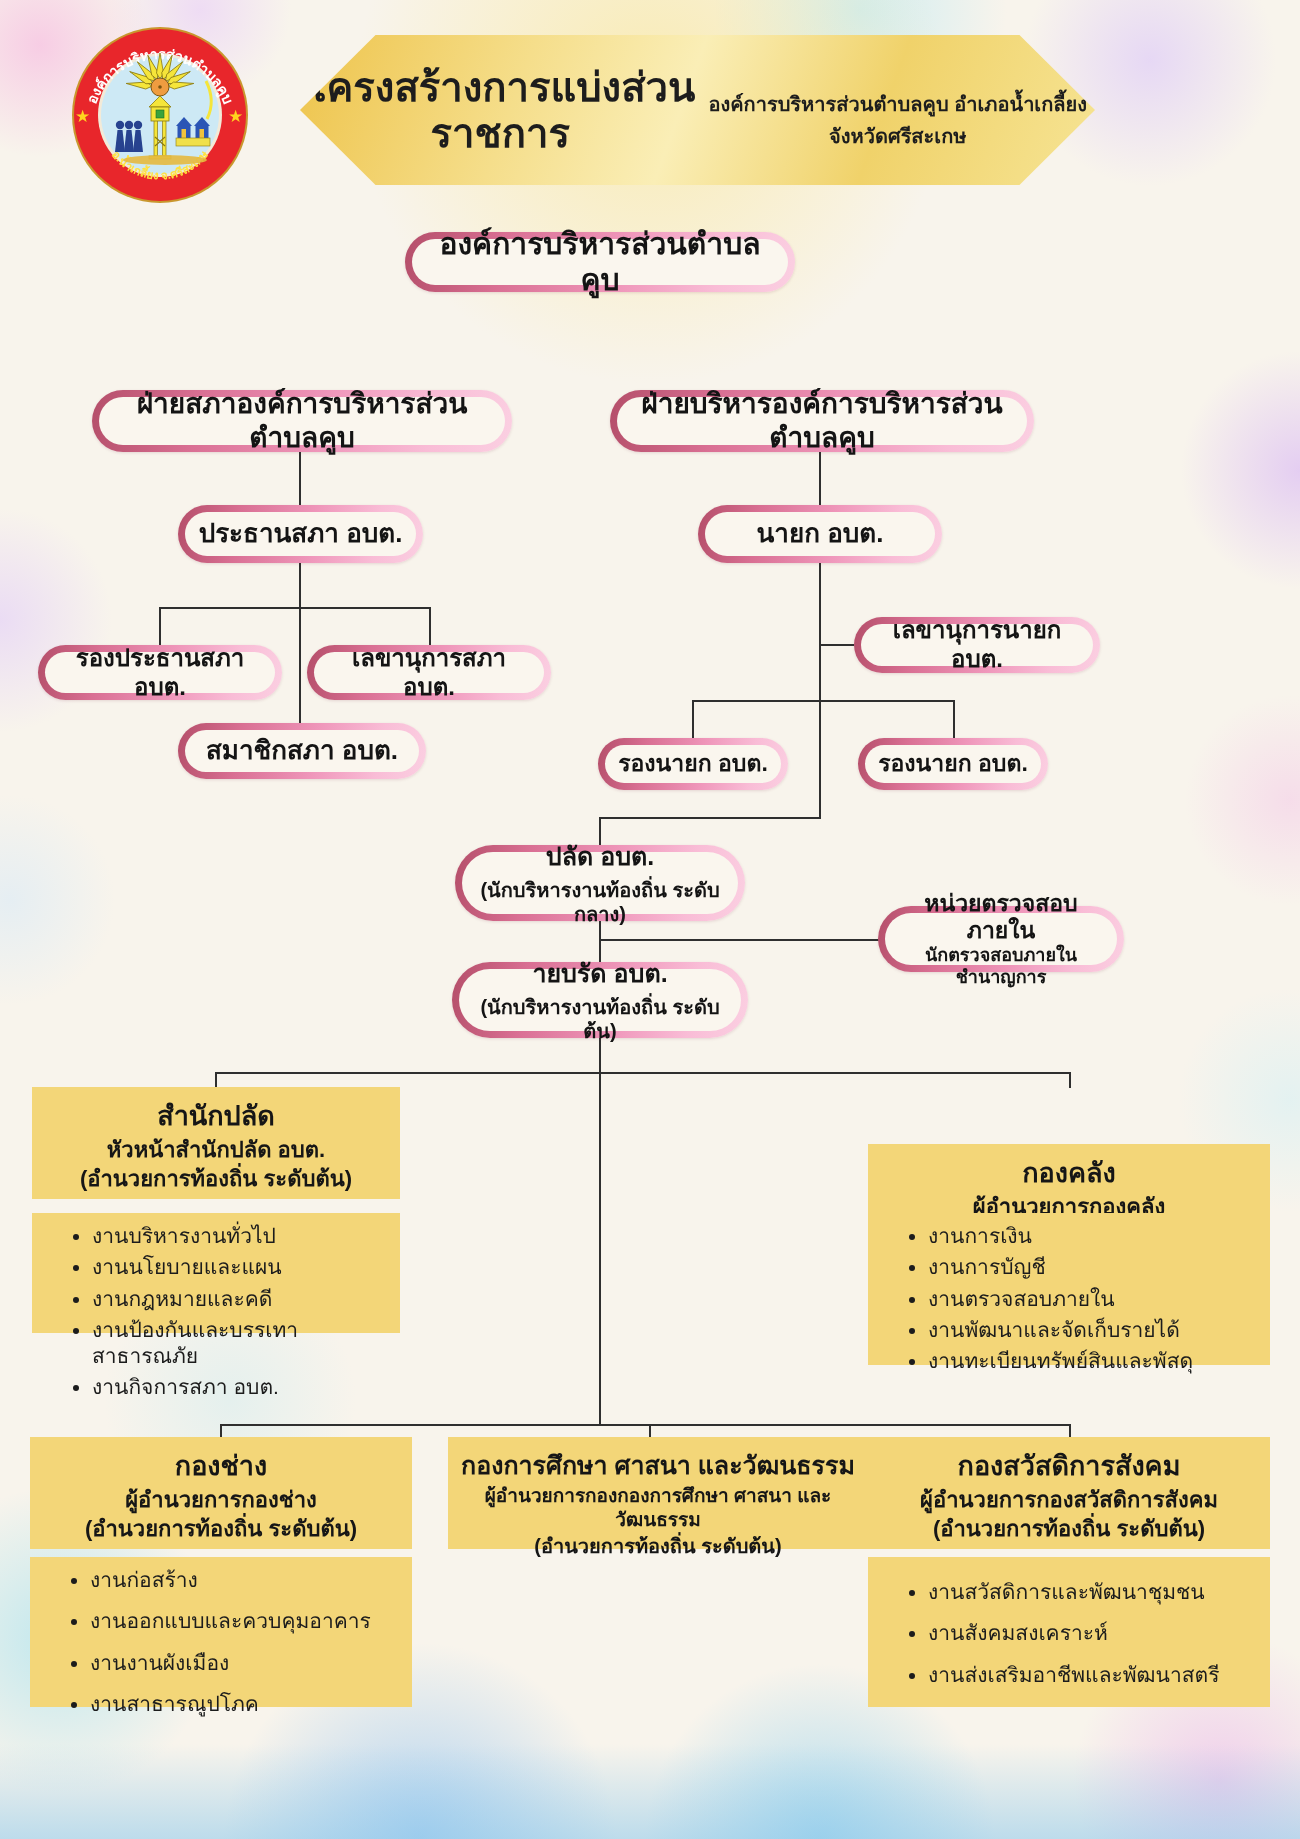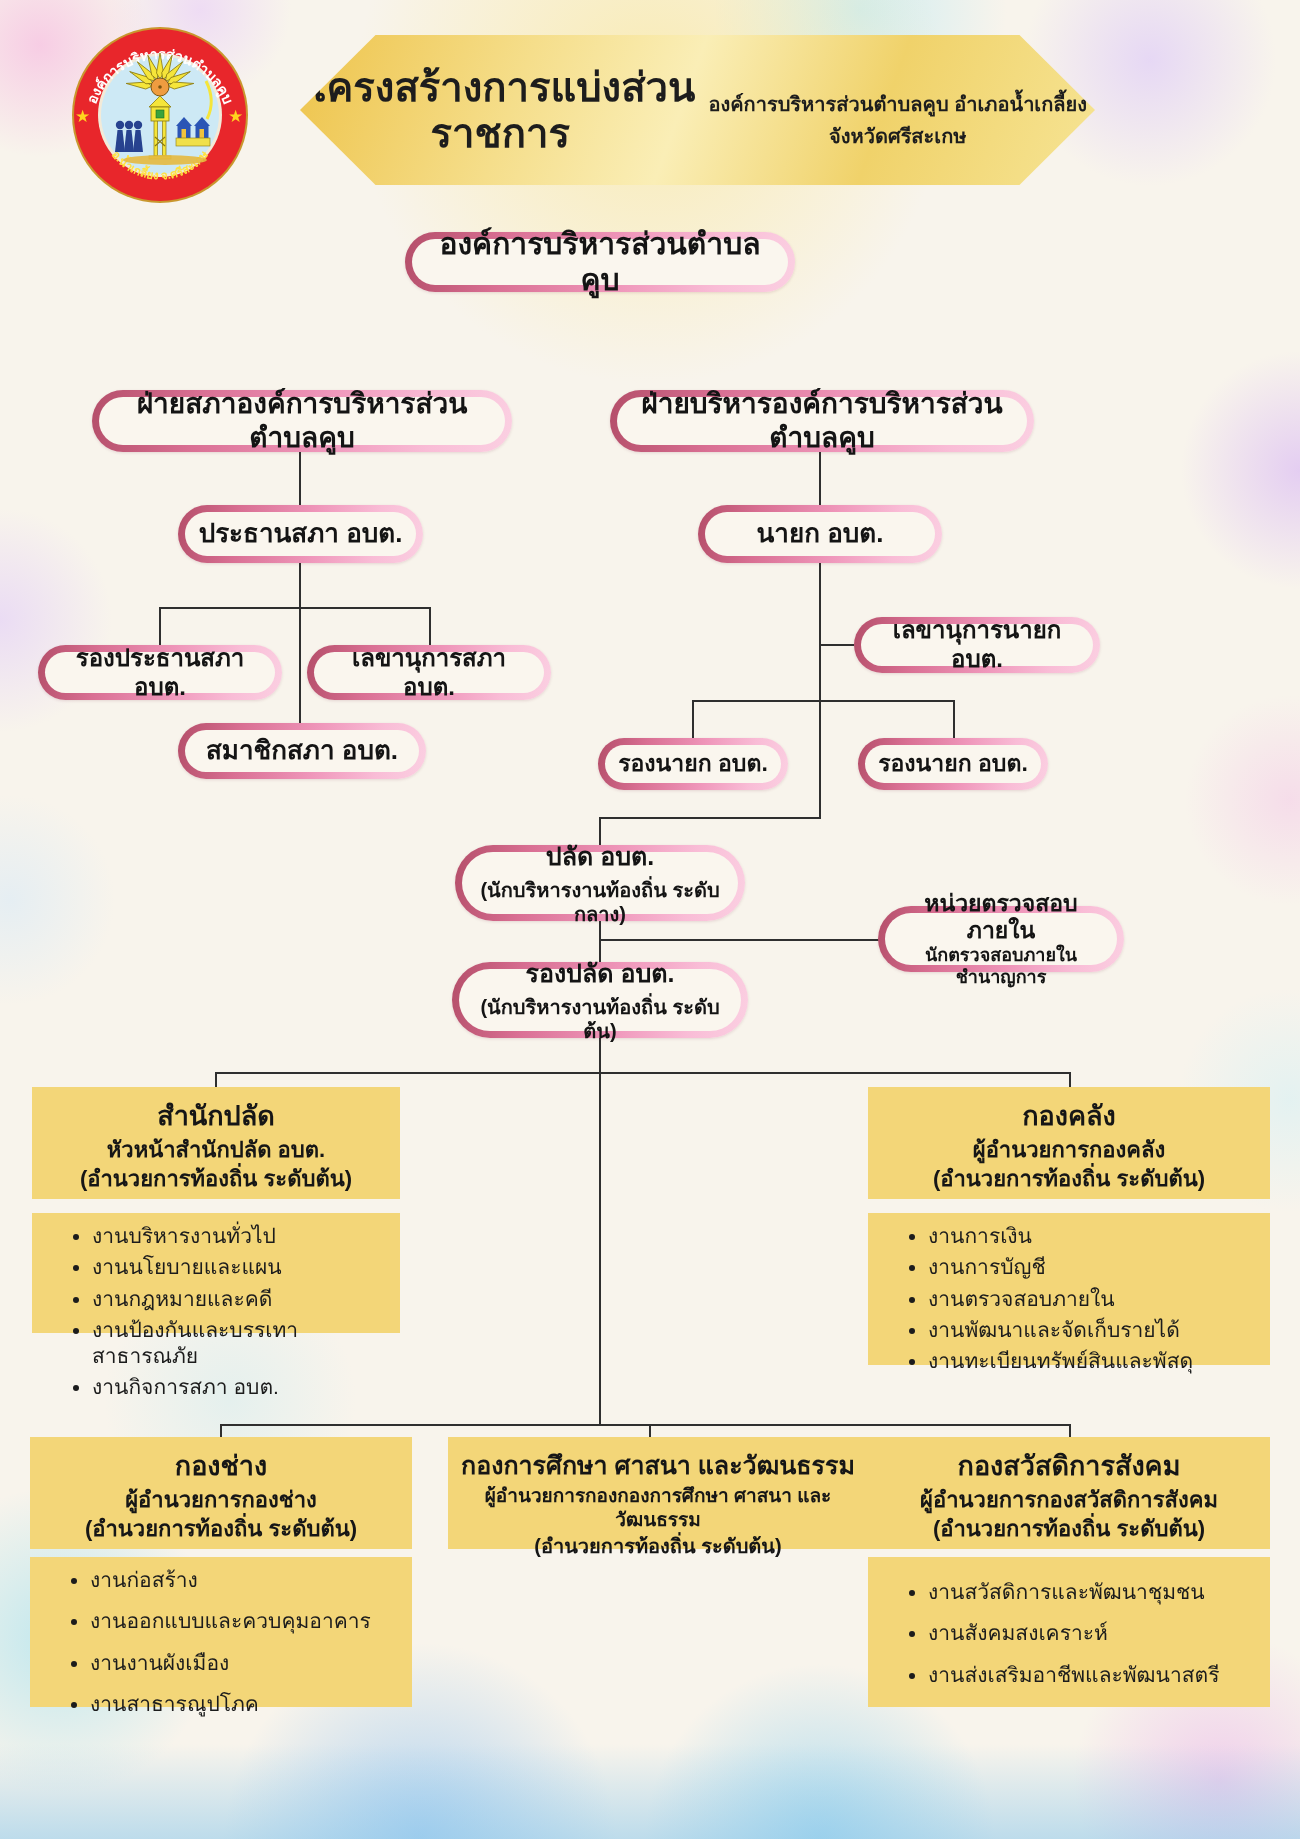--- a/index.html
+++ b/index.html
@@ -219,31 +219,31 @@
     </div>
   </div>
   <div class="pill" style="left:878px;top:906px;width:246px;height:66px">
     <div class="inner">
       <div class="fs23">หน่วยตรวจสอบภายใน</div>
       <div class="fs18">นักตรวจสอบภายในชำนาญการ</div>
     </div>
   </div>
   <div class="pill" style="left:452px;top:962px;width:296px;height:76px">
     <div class="inner">
-      <div class="fs25">รองปลัด อบต.</div>
+      <div class="fs25">ายบรัด อบต.</div>
       <div class="fs20">(นักบริหารงานท้องถิ่น ระดับต้น)</div>
     </div>
   </div>
 
   <div class="ybox head" style="left:32px;top:1087px;width:368px;height:112px">
     <div class="dept-title">สำนักปลัด</div>
     <div class="dept-head">หัวหน้าสำนักปลัด อบต.</div>
     <div class="dept-level">(อำนวยการท้องถิ่น ระดับต้น)</div>
   </div>
-  <div class="ybox head" style="left:868px;top:1087px;width:402px;height:112px">
+  <div class="ybox head" style="left:868px;top:1144px;width:402px;height:112px">
     <div class="dept-title">กองคลัง</div>
     <div class="dept-head">ผู้อำนวยการกองคลัง</div>
     <div class="dept-level">(อำนวยการท้องถิ่น ระดับต้น)</div>
   </div>
 
   <div class="ybox list" style="left:32px;top:1213px;width:368px;height:120px">
     <ul class="duties">
       <li>งานบริหารงานทั่วไป</li>
       <li>งานนโยบายและแผน</li>
       <li>งานกฎหมายและคดี</li>

